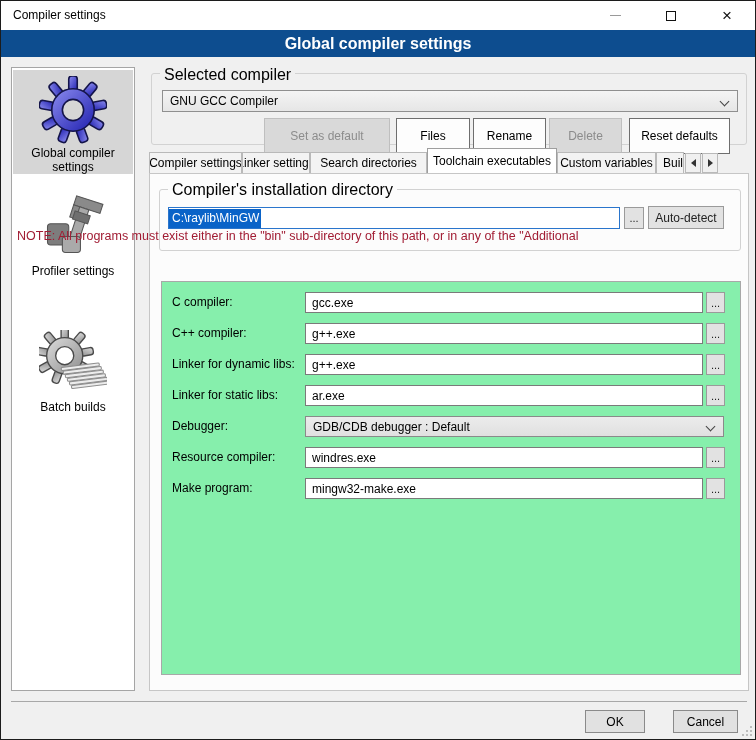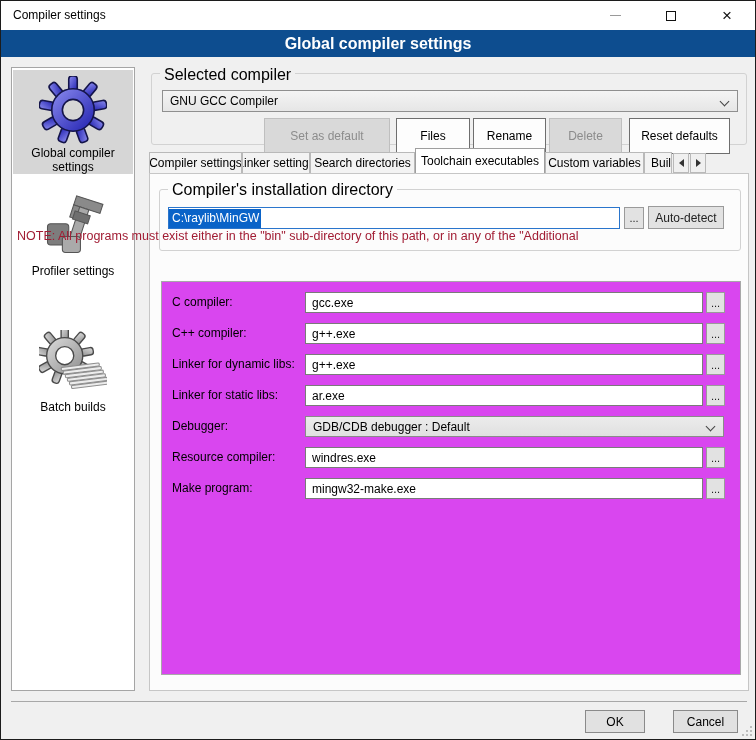--- a/index.html
+++ b/index.html
@@ -51,21 +51,21 @@
   .dir-input{position:absolute;left:8px;top:17px;width:452px;height:22px;background:#fff;border:1px solid #2a75cc;
              display:flex;align-items:center;font-size:12px;overflow:hidden;}
   .dir-input .selspan{background:#0a63c8;color:#fff;padding:2px 2px 3px 3px;white-space:pre;}
   .mini-btn{position:absolute;height:22px;border:1px solid #9a9a9a;background:#e2e2e2;font-size:11px;color:#222;
             display:flex;align-items:center;justify-content:center;padding:0;}
   #dir-browse{left:464px;top:17px;width:20px;}
   #dir-auto{left:488px;top:16px;width:76px;height:23px;font-size:12px;}
   .note{position:absolute;left:16px;top:228px;width:726px;font-size:12.5px;white-space:nowrap;overflow:hidden;}
   
   #subtabs{left:160px;top:257px;height:24px;}
-  #page-inner{left:160px;top:280px;width:580px;height:394px;background:#d946ef;border:1px solid #a8a8a8;}
+  #page-inner{left:160px;top:280px;width:580px;height:394px;background:#86efac;border:1px solid #a8a8a8;}
   .frow-label{position:absolute;left:10px;font-size:12px;color:#000;}
   .frow-input{position:absolute;left:143px;width:398px;height:21px;border:1px solid #7a7a7a;background:#fff;
               font-size:12px;display:flex;align-items:center;padding-left:6px;}
   .frow-browse{position:absolute;left:544px;width:19px;height:21px;border:1px solid #9a9a9a;background:#e2e2e2;
                font-size:11px;display:flex;align-items:center;justify-content:center;color:#222;}
   .frow-select{position:absolute;left:143px;width:419px;height:21px;border:1px solid #8a8a8a;
                background:linear-gradient(#ececec,#e0e0e0);font-size:12px;display:flex;align-items:center;padding-left:7px;}
   .frow-select .chev{position:absolute;right:9px;top:6px;width:7px;height:7px;border-right:1.6px solid #444;border-bottom:1.6px solid #444;transform:rotate(45deg);}
   
   .sepline{position:absolute;left:10px;top:700px;width:736px;height:1px;background:#a8a8a8;}
@@ -181,21 +181,21 @@
     <div class="combo" id="combo-compiler">
       <span>GNU GCC Compiler</span>
       <span class="chev"></span>
     </div>
     <span id="compiler-buttons"><button disabled="" style="left: 112px; width: 126px;">Set as default</button><button style="left: 244px; width: 74px;">Files</button><button style="left: 321px; width: 73px;">Rename</button><button disabled="" style="left: 397px; width: 73px;">Delete</button><button style="left: 477px; width: 101px;">Reset defaults</button></span>
   </div>
 
   <div class="tabstrip" id="tabs">
       <div class="tab" style="width: 93px;">Compiler settings</div>
       <div class="tab" style="width: 68px;">Linker settings</div>
-      <div class="tab" style="width: 105px;">Search directories</div>
+      <div class="tab" style="width: 117px;">Search directories</div>
       <div class="tab active" style="width: 130px;">Toolchain executables</div>
       <div class="tab" style="width: 99px;">Custom variables</div>
       <div class="tab clip" style="width: 28px;">Build options</div>
       <div class="tarrow">
         <span class="tri-l"></span>
       </div>
       <div class="tarrow">
         <span class="tri-r"></span>
       </div>
     </div>

